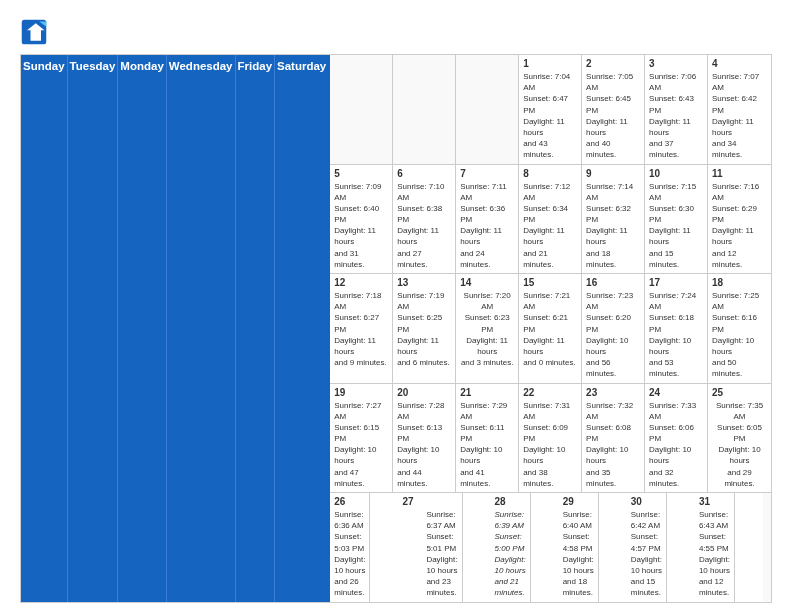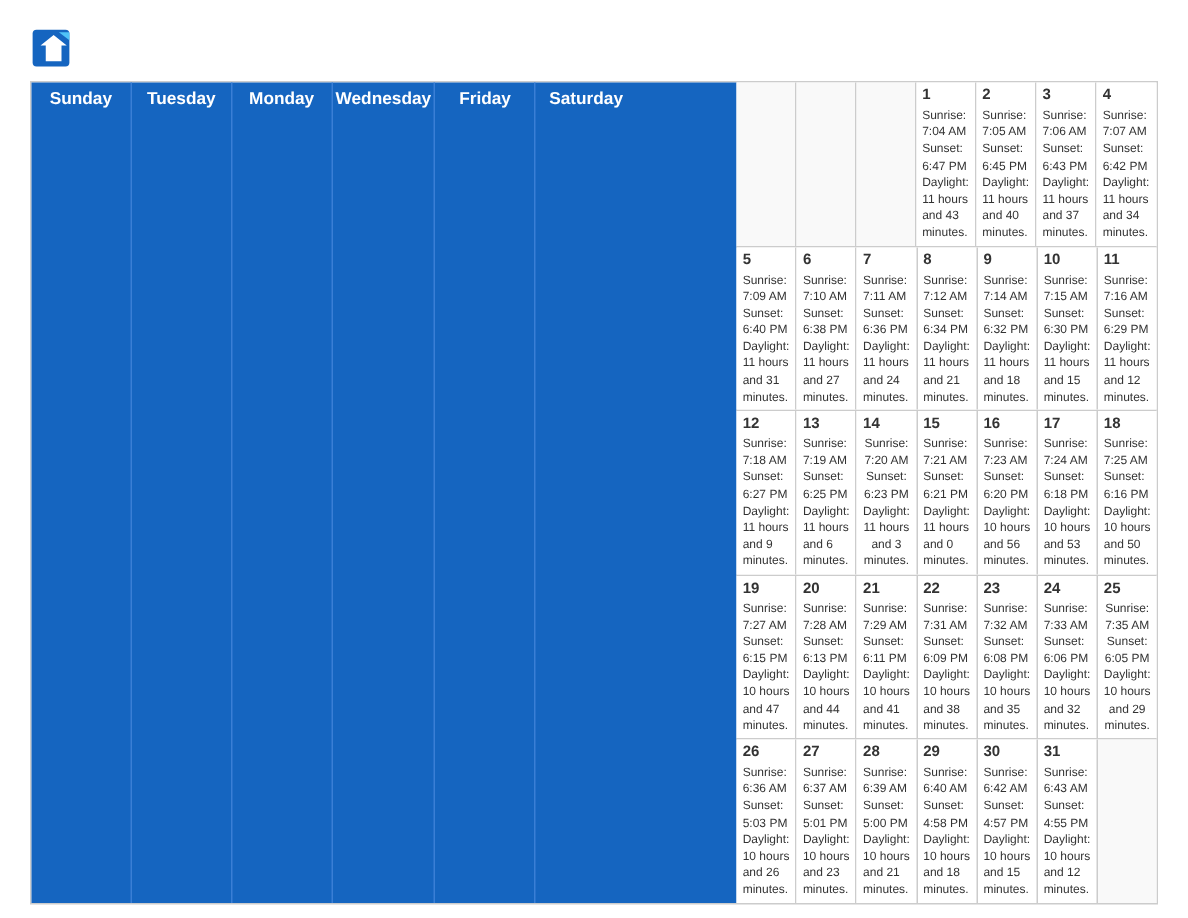--- a/index.html
+++ b/index.html
@@ -76,21 +76,21 @@
       flex: 1;
       display: flex;
       flex-direction: column;
     }
     .cal-row {
       display: grid;
       grid-template-columns: repeat(7, 1fr);
       flex: 1;
       border-bottom: 1px solid #ccc;
     }
-    .cal-row:last-child { border-bottom: none; }
+    .cal-row:last-child { border-bottom: none; gap: 28px; }
     .cal-cell {
       border-right: 1px solid #ccc;
       padding: 3px 4px;
       font-size: 8.5px;
       color: #333;
       display: flex;
       flex-direction: column;
       background: #fff;
     }
     .cal-cell:last-child { border-right: none; }
@@ -328,28 +328,28 @@
         <div class="cal-row">
           <div class="cal-cell">
             <div class="day-num">26</div>
             <div class="day-info" style="white-space: pre-line;">Sunrise: 6:36 AM
 Sunset: 5:03 PM
 Daylight: 10 hours
 and 26 minutes.</div>
           </div>
           <div class="cal-cell">
             <div class="day-num">27</div>
-            <div class="day-info" style="white-space: pre-line;">Sunrise: 6:37 AM
+            <div class="day-info" style="white-space: pre-line; margin-left: 24px;">Sunrise: 6:37 AM
 Sunset: 5:01 PM
 Daylight: 10 hours
 and 23 minutes.</div>
           </div>
           <div class="cal-cell">
             <div class="day-num">28</div>
-            <div class="day-info" style="white-space: pre-line;">Sunrise: 6:39 AM
+            <div class="day-info" style="white-space: pre-line; font-style: italic;">Sunrise: 6:39 AM
 Sunset: 5:00 PM
 Daylight: 10 hours
 and 21 minutes.</div>
           </div>
           <div class="cal-cell">
             <div class="day-num">29</div>
             <div class="day-info" style="white-space: pre-line;">Sunrise: 6:40 AM
 Sunset: 4:58 PM
 Daylight: 10 hours
 and 18 minutes.</div>

